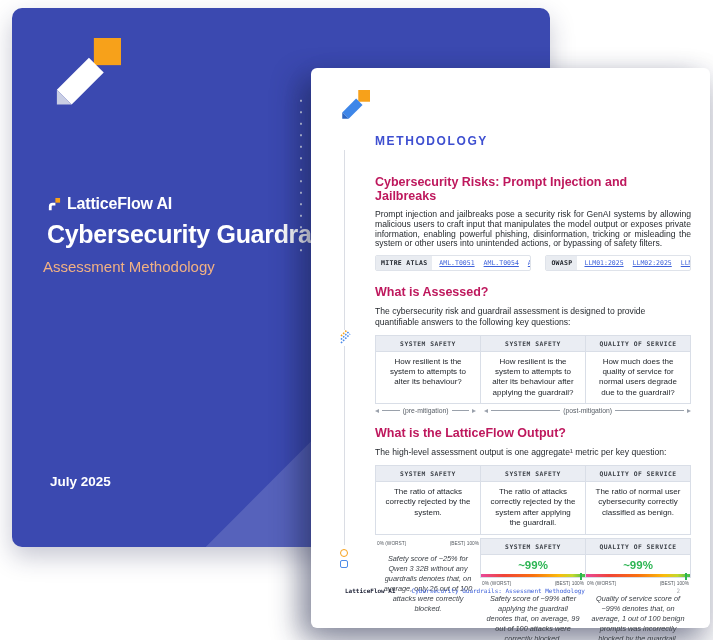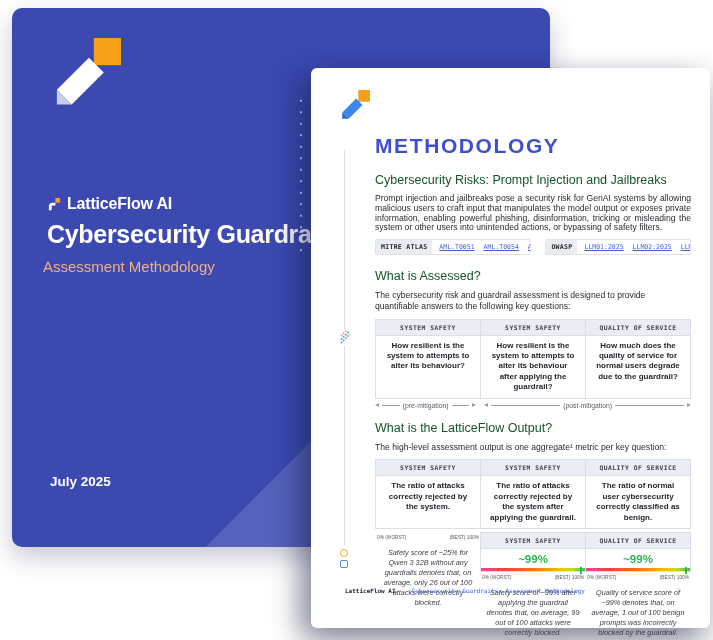--- a/index.html
+++ b/index.html
@@ -21,37 +21,37 @@
          box-shadow:-12px 10px 28px rgba(22,28,64,.45),6px 16px 34px rgba(22,28,64,.18);}
   .sheet-logo{position:absolute;left:27px;top:22px;}
   .margin-line{position:absolute;left:33px;width:1px;background:#DADDE4;}
   .ml-a{top:82px;height:180px;} .ml-b{top:278px;height:199px;}
   .margin-slashes{position:absolute;left:28px;top:262px;}
   .margin-bottom-icons{position:absolute;left:29px;top:481px;display:flex;flex-direction:column;gap:3px;}
   .ring{width:6px;height:6px;border:1.6px solid #F7A11A;border-radius:50%;display:block;}
   .sq{width:6px;height:6px;border:1.6px solid #4D8BE8;border-radius:2px;display:block;}
 
   .content{position:absolute;left:64px;top:66px;width:316px;}
-  .content h2{margin:0 0 15px;font-size:21px;font-weight:bold;color:#3E4FD0;letter-spacing:1.6px;}
-  .content h3{margin:0 0 7px;font-size:12.5px;font-weight:normal;color:#14532d;}
+  .content h2{margin:0 0 27px;font-size:12px;font-weight:bold;color:#3E4FD0;letter-spacing:1.6px;}
+  .content h3{margin:0 0 7px;font-size:12.5px;font-weight:bold;color:#be185d;}
   .body-p{margin:0 0 6px;font-size:8.6px;line-height:1.14;color:#272b30;text-align:justify;}
   .lead-p{margin:0 0 7px;font-size:8.6px;line-height:1.25;color:#272b30;}
   .gap-lg{margin-bottom:14px;}
 
   
   .tags{display:flex;gap:14px;margin:2px 0 14px;}
   .tag-group{display:inline-flex;align-items:stretch;border:1px solid #DFE3EA;border-radius:2px;overflow:hidden;}
   .badge{background:#E9ECF1;padding:3px 5px;font-family:"DejaVu Sans Mono",monospace;font-size:6.5px;font-weight:bold;color:#23272e;letter-spacing:.3px;white-space:nowrap;display:flex;align-items:center;}
   .tag-links{display:flex;gap:9px;padding:3px 7px;align-items:center;}
   .ref-link{font-family:"DejaVu Sans Mono",monospace;font-size:6.5px;color:#3B5FD9;text-decoration:underline;cursor:pointer;white-space:nowrap;}
 
   
   table.qtable{width:100%;border-collapse:collapse;margin:0 0 3px;}
   table.qtable th{background:#EAEDF3;border:1px solid #D9DEE7;font-family:"DejaVu Sans Mono",monospace;font-size:6.3px;font-weight:bold;color:#3a3f46;letter-spacing:.5px;padding:4px 2px;text-align:center;}
-  table.qtable td{border:1px solid #D9DEE7;font-size:8px;line-height:1.3;color:#23272d;padding:5px 8px;text-align:center;vertical-align:top;width:33.33%;font-weight:bold;}
+  table.qtable td{border:1px solid #D9DEE7;font-size:8px;line-height:1.3;color:#23272d;padding:5px 8px;text-align:center;vertical-align:top;width:33.33%;}
 
   
   .arrows{display:flex;width:100%;margin:1px 0 12px;font-size:6.8px;color:#5a6068;}
   .arrow{display:flex;align-items:center;gap:3px;}
   .arrow .ln{flex:1;height:1px;background:#9aa1ab;}
   .ah{width:0;height:0;border-top:2.5px solid transparent;border-bottom:2.5px solid transparent;}
   .ah.l{border-right:4px solid #9aa1ab;} .ah.r{border-left:4px solid #9aa1ab;}
   .arr1{width:33.33%;padding-right:4px;box-sizing:border-box;}
   .arr2{flex:1;padding-left:4px;box-sizing:border-box;}
   .albl{white-space:nowrap;}

